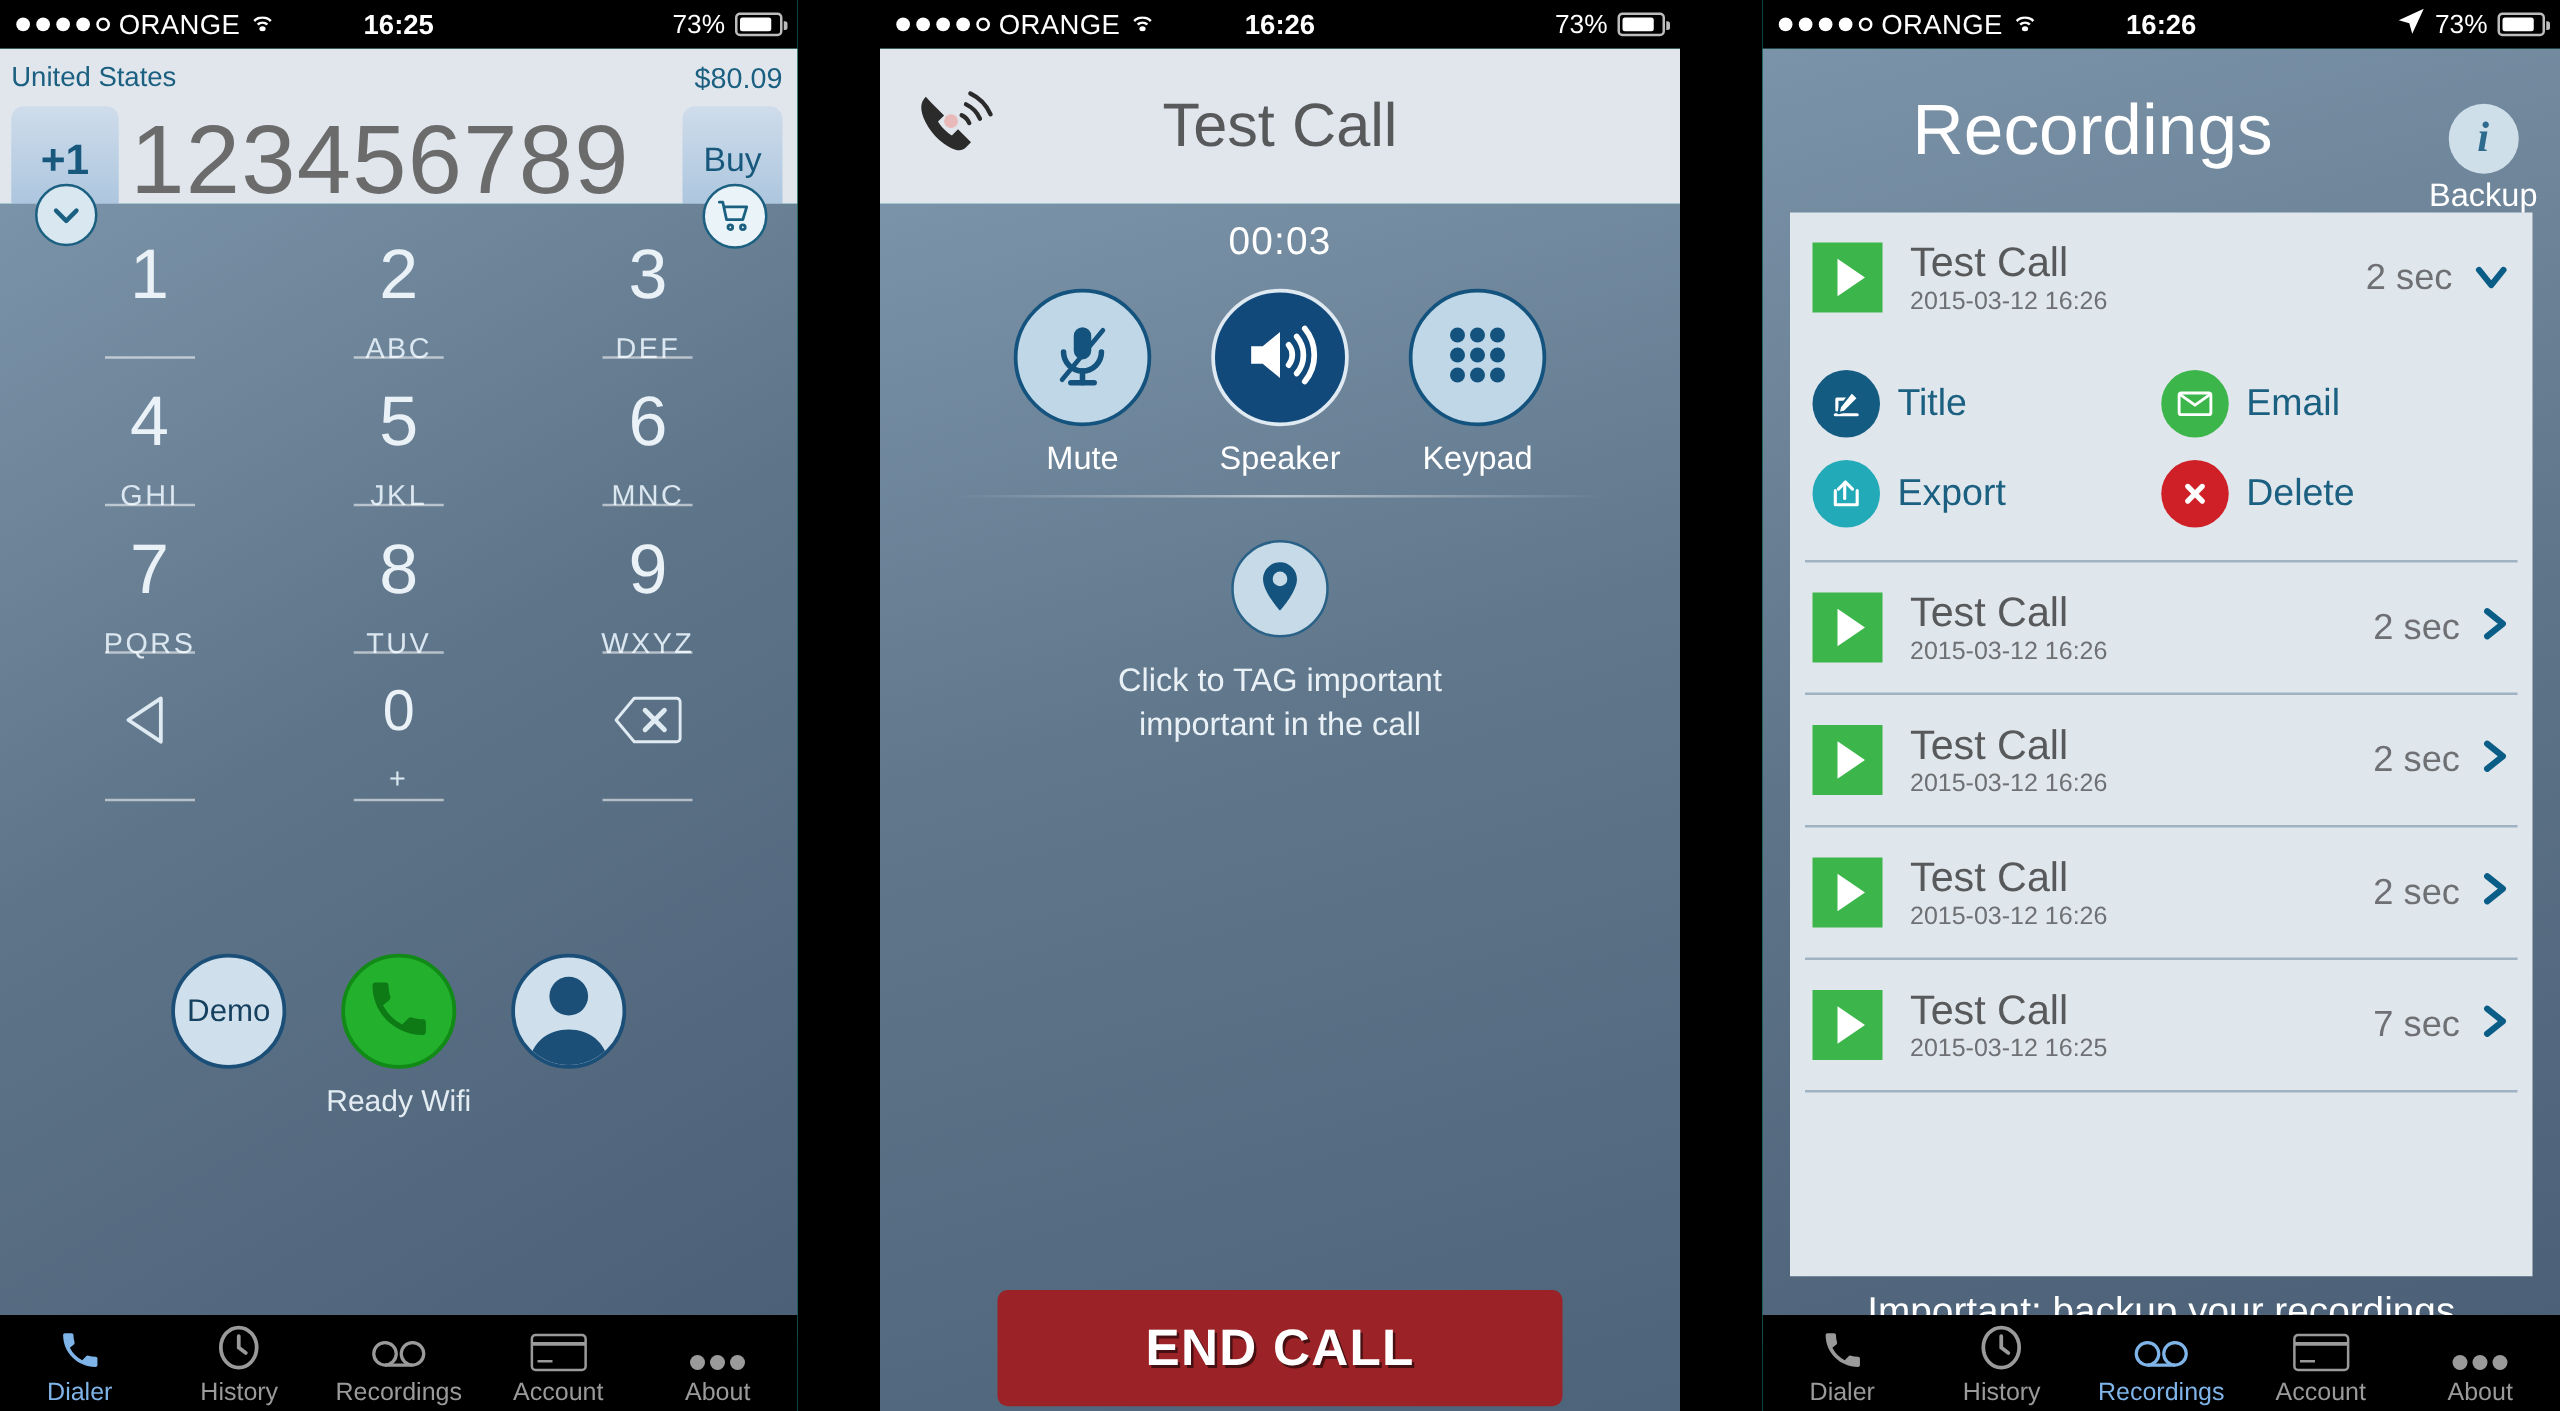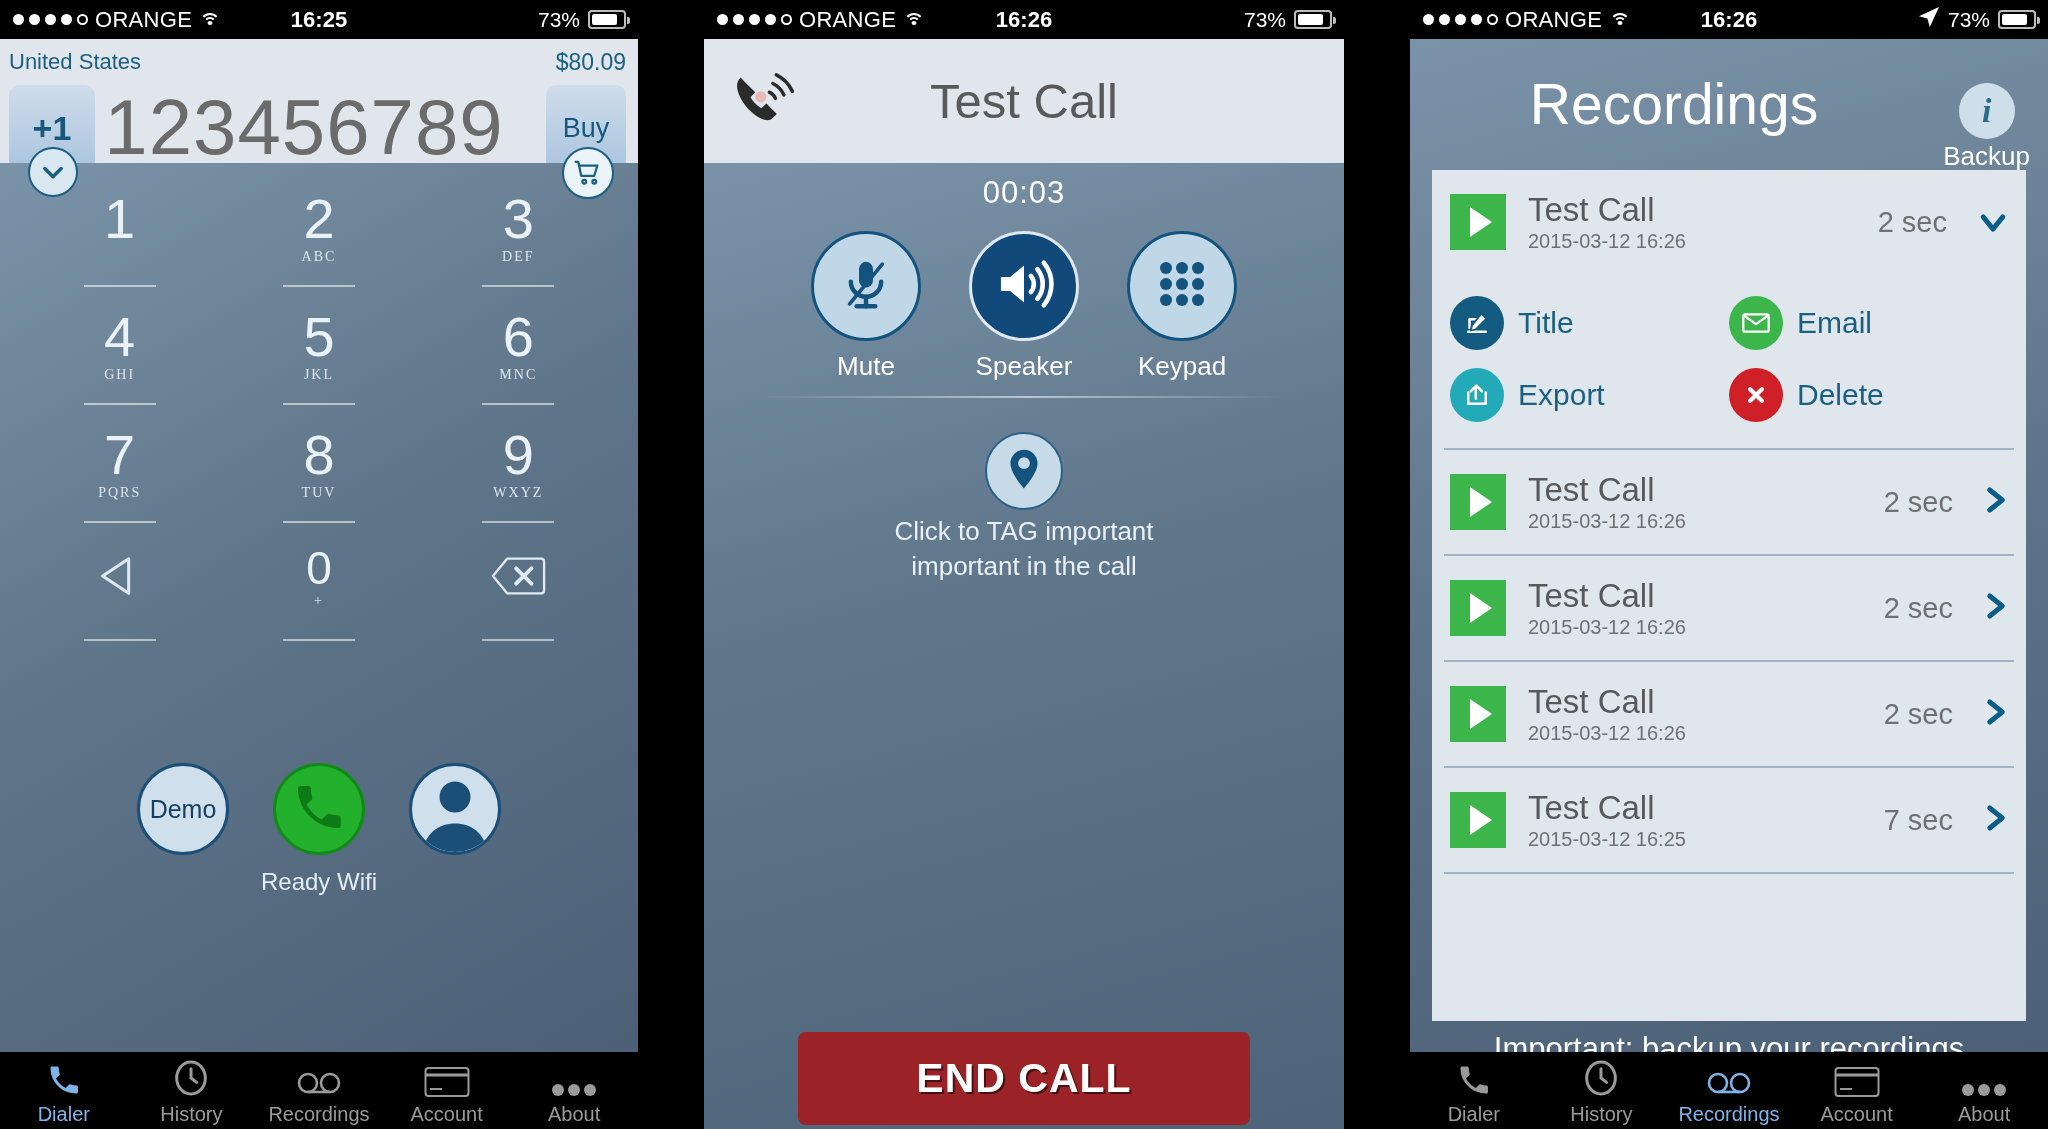--- a/index.html
+++ b/index.html
@@ -58,21 +58,21 @@
                  background:#eaf3f8; border:2.5px solid #1b6080; display:flex; align-items:center;
                  justify-content:center; z-index:4; }
 
   .dial-body { position:relative; height:911px;
                background:linear-gradient(150deg,#7b93a8 0%,#5e7489 45%,#4b6076 100%); }
   .keypad { padding:22px 20px 0; display:grid; grid-template-columns:repeat(3,1fr);
             grid-auto-rows:118px; }
   .key { position:relative; display:flex; flex-direction:column; align-items:center;
          justify-content:flex-start; padding-top:6px; }
   .key .num { font-size:56px; color:#eaf2f8; font-weight:300; line-height:1.0; }
-  .key .ltr { font-size:14px; color:#dbe7f0; letter-spacing:2px; margin-top:2px;font-family:Liberation Serif, serif; }
+  .key .ltr { font-size:23px; color:#dbe7f0; letter-spacing:2px; margin-top:18px; }
   .key .rule { position:absolute; bottom:16px; left:32%; width:36%; height:2px;
                background:rgba(255,255,255,.55); }
   .key.sym .num { font-size:46px; }
   .glyph { height:62px; display:flex; align-items:center; justify-content:center; }
 
   .actionrow { position:absolute; left:0; right:0; top:600px; display:flex;
                justify-content:center; gap:44px; }
   .rbtn { width:92px; height:92px; border-radius:50%; display:flex; align-items:center;
           justify-content:center; }
   .rbtn.demo { background:#cfe0ec; border:3px solid #1b4f77; color:#16405f; font-size:25px; }
@@ -98,21 +98,21 @@
               background:linear-gradient(165deg,#7b93a8 0%,#60778c 40%,#4c6278 100%); }
   .timer { text-align:center; font-size:31px; color:#fff; padding-top:12px; letter-spacing:1px; }
   .ctrls { display:flex; justify-content:center; gap:48px; margin-top:20px; }
   .ctrl { display:flex; flex-direction:column; align-items:center; gap:10px; }
   .cbtn { width:110px; height:110px; border-radius:50%; background:#bfd7e7;
           border:3px solid #14537e; display:flex; align-items:center; justify-content:center; }
   .cbtn.on { background:#10497a; border-color:#dfe9f1; }
   .clab { font-size:26px; color:#fff; }
   .divider { height:2px; margin:14px 58px 0;
              background:linear-gradient(90deg,rgba(255,255,255,0),rgba(255,255,255,.55),rgba(255,255,255,0)); }
-  .tagwrap { margin-top:34px; display:flex; flex-direction:column; align-items:center; gap:4px; }
+  .tagwrap { margin-top:34px; display:flex; flex-direction:column; align-items:center; gap:17px; }
   .tagbtn { width:78px; height:78px; border-radius:50%; background:#c6dae8;
             border:2px solid #2a6186; display:flex; align-items:center; justify-content:center; }
   .taghint { text-align:center; font-size:26px; color:#e9f1f6; line-height:1.35; }
   .endcall { position:absolute; left:94px; right:94px; bottom:52px; height:93px; background:#9b2226;
              border-radius:8px; display:flex; align-items:center; justify-content:center;
              color:#fff; font-size:41px; font-weight:bold; letter-spacing:1px;
              text-shadow:2px 2px 0 rgba(0,0,0,.55); }
 
   
   .recwrap { position:relative; height:1038px;
@@ -130,21 +130,21 @@
              background:#dfe6ec; overflow:hidden; }
   .recrow { position:relative; display:flex; align-items:center; padding:14px 18px 14px 18px;
             min-height:104px; }
   .play { width:56px; height:56px; background:#3cb54a; display:flex; align-items:center;
           justify-content:center; flex:0 0 auto; }
   .play i { width:0;height:0; border-left:22px solid #fff; border-top:15px solid transparent;
             border-bottom:15px solid transparent; margin-left:5px; }
   .rmid { margin-left:22px; flex:1; }
   .rname { font-size:33px; color:#58595b; line-height:1.15; }
   .rdate { font-size:20px; color:#6e7073; margin-top:2px; }
-  .rdur { font-size:29px; color:#6e7073; margin-right:31px;text-align:center; }
+  .rdur { font-size:29px; color:#6e7073; margin-right:16px;text-align:center; }
   .rchev { color:#0a5d86; font-size:34px; font-weight:bold; line-height:1; }
   .hrline { height:2px; background:#9fb3c4; margin:0 12px; }
   .filerow { display:flex; justify-content:space-between; padding:0 18px 4px; }
   .filerow span { font-size:27px; color:#6e7073; }
   .actgrid { display:grid; grid-template-columns:1fr 1fr; row-gap:18px; padding:22px 18px 26px; }
   .act { display:flex; align-items:center; gap:14px; }
   .act .ic { width:54px; height:54px; border-radius:50%; display:flex; align-items:center;
              justify-content:center; flex:0 0 auto; }
   .act .lb { font-size:30px; color:#1b6080; }
   .footnote { position:absolute; left:0; right:0; bottom:0; height:56px; display:flex;

